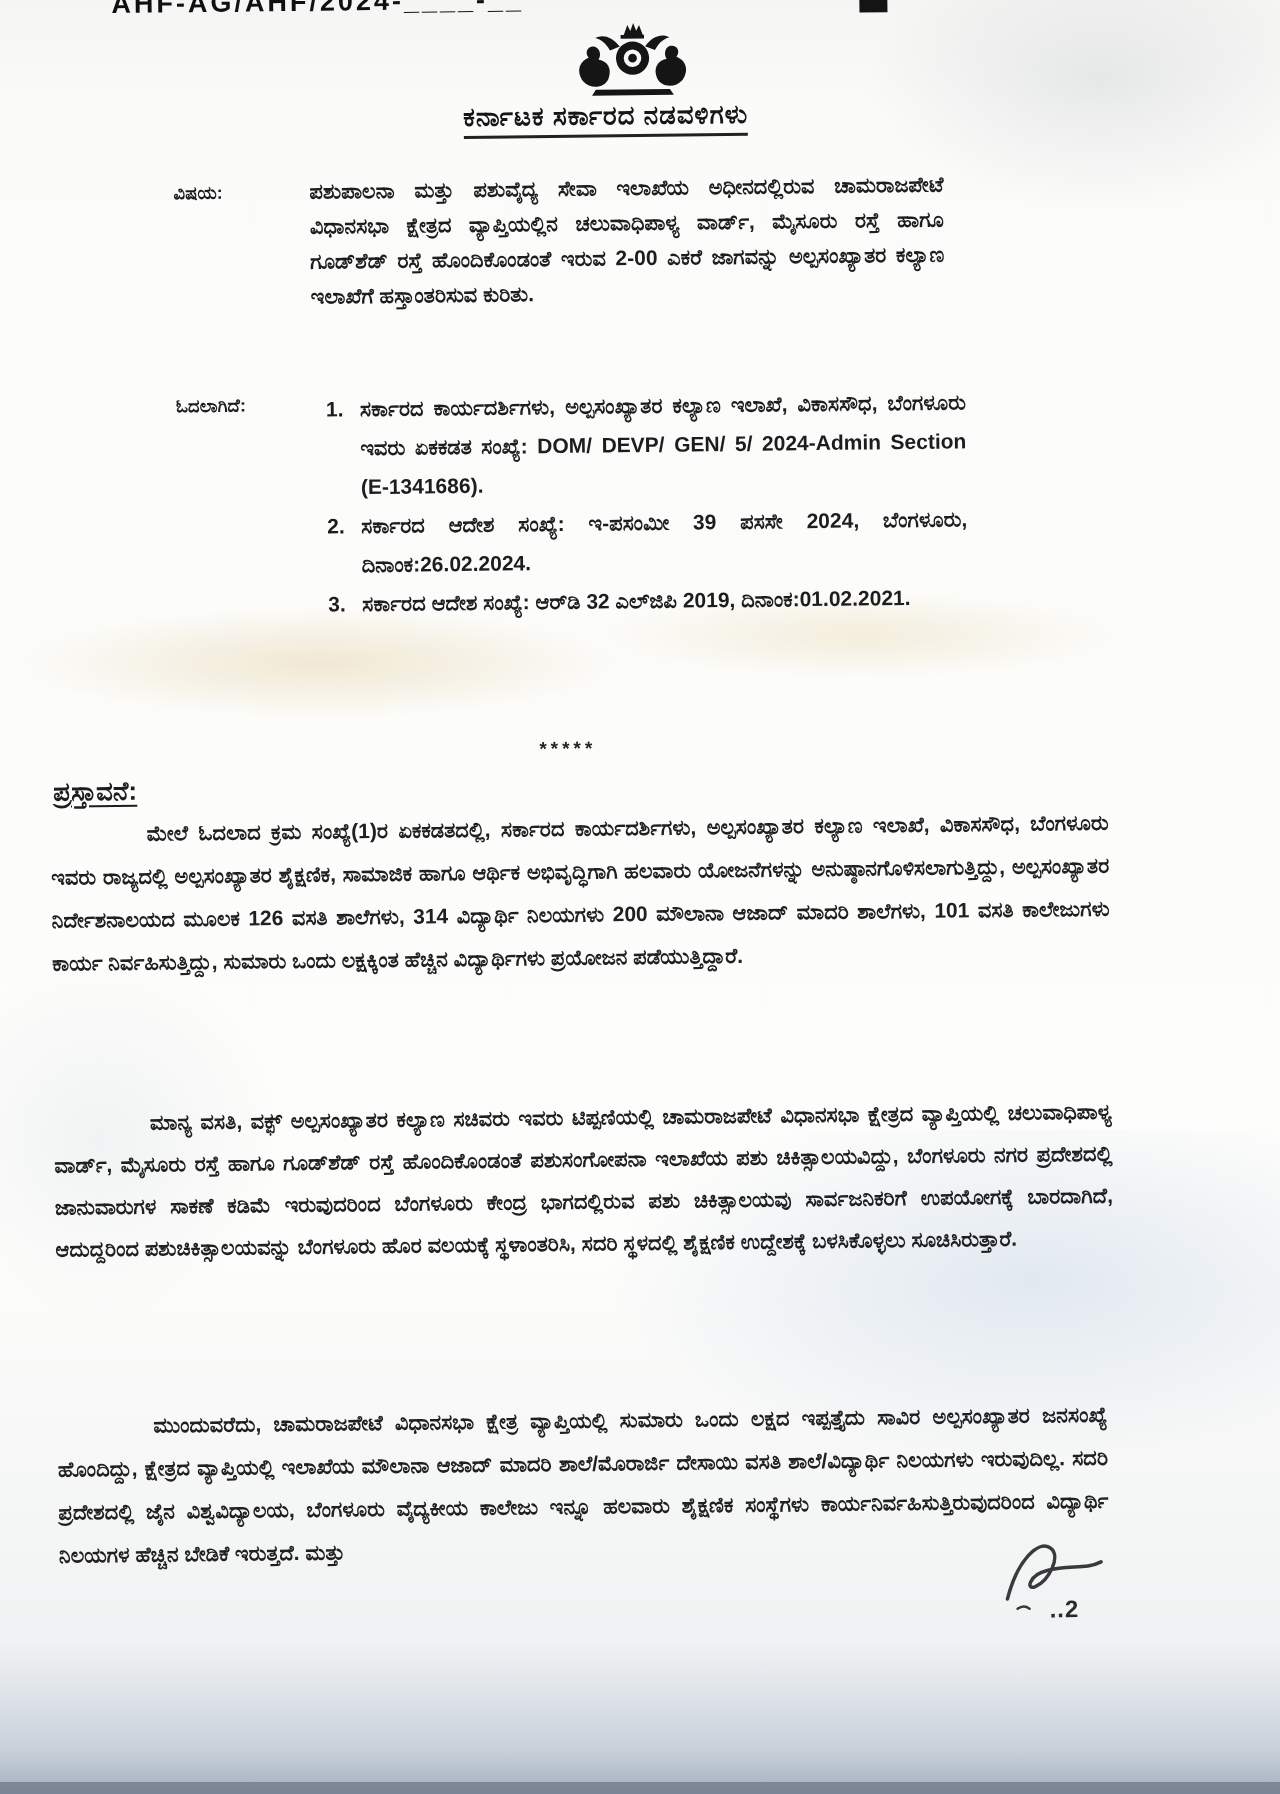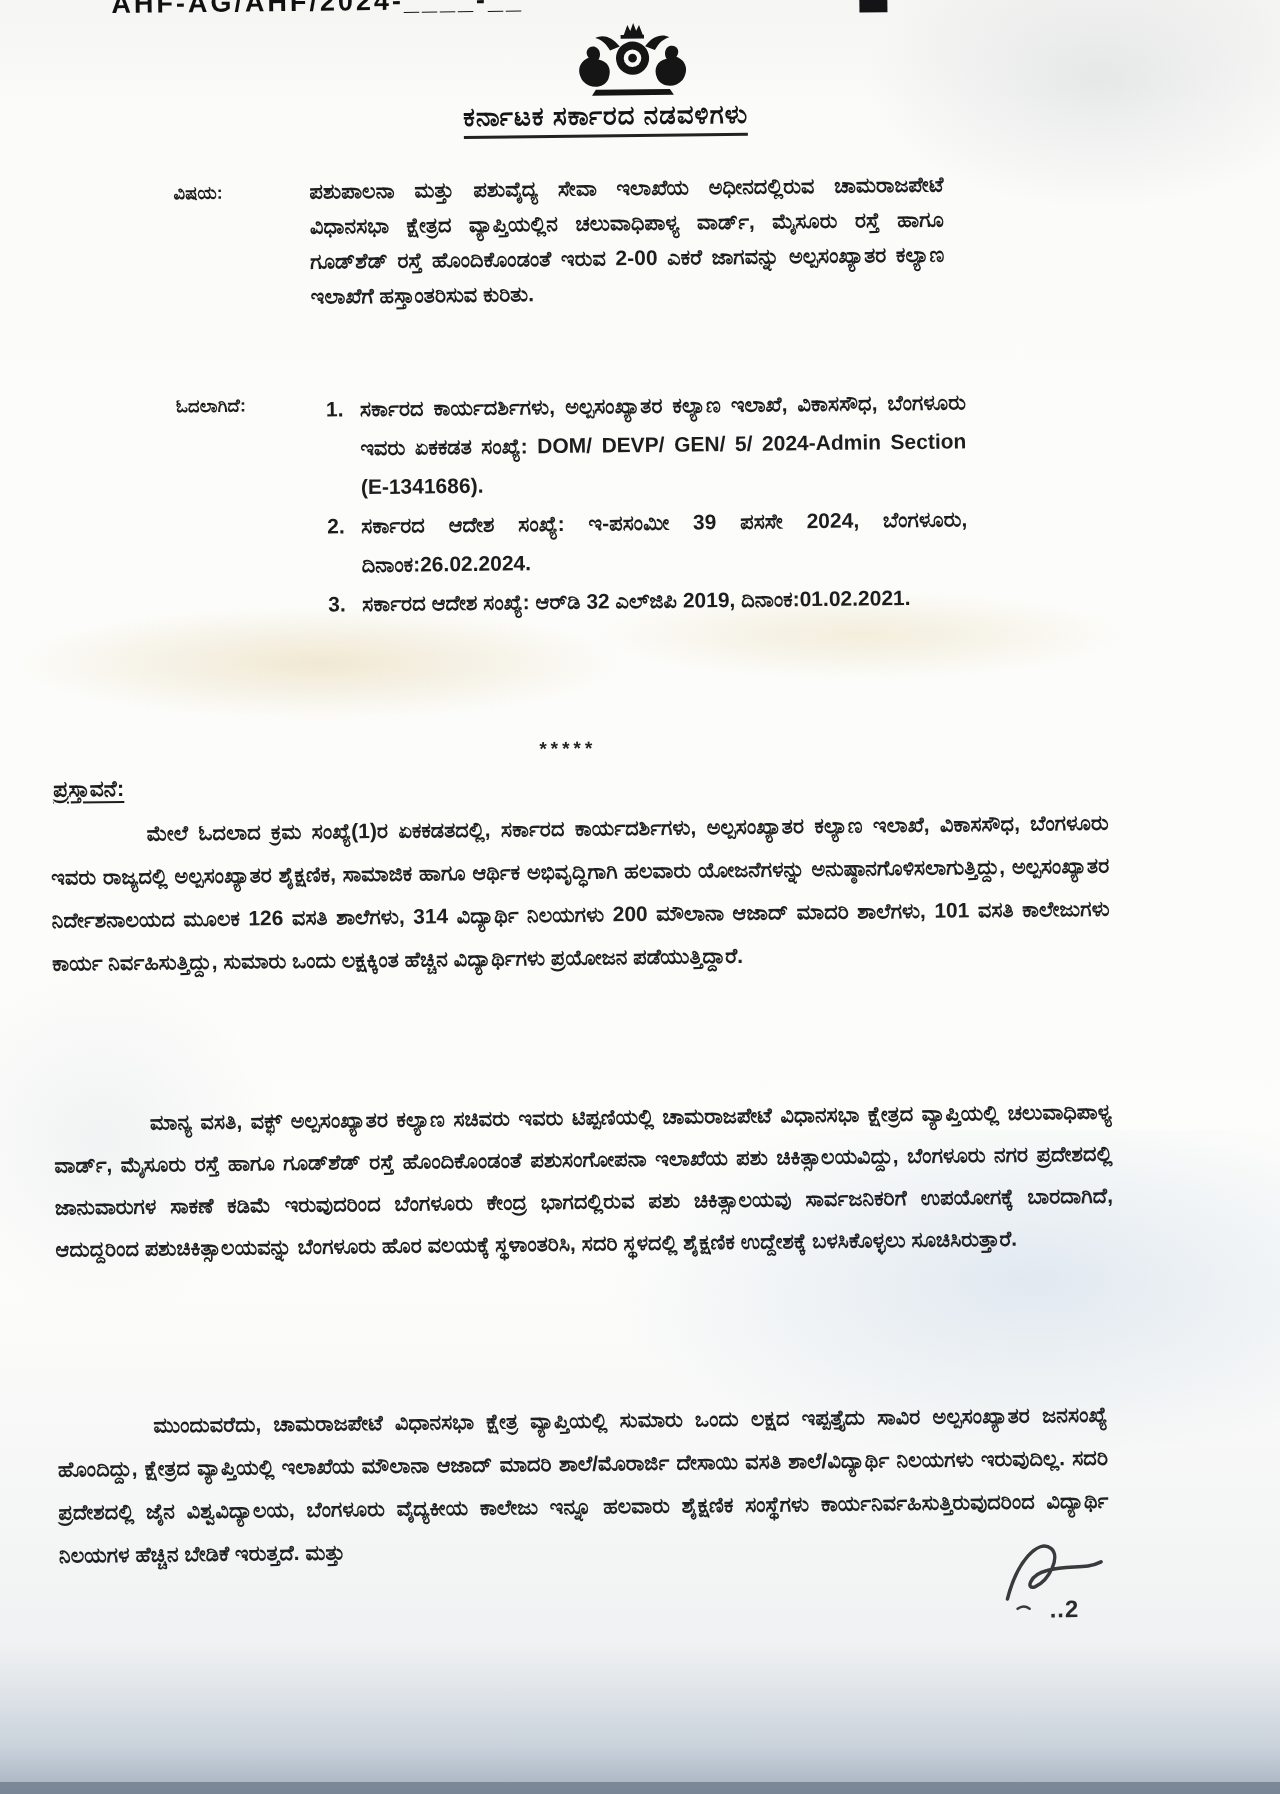--- a/index.html
+++ b/index.html
@@ -63,21 +63,21 @@
   }
   .read-item{ display:flex; gap:10px; font-size:21px; line-height:39px; }
   .read-item .num{ flex:0 0 24px; }
   .read-item .li-text{ flex:1; text-align:justify; }
 
   .separator{
     position:absolute; left:460px; top:737px; width:200px; text-align:center;
     font-size:19px; letter-spacing:4px; color:#222;
   }
   .preamble-heading{
-    position:absolute; left:45px; top:770px; font-size:22px;
+    position:absolute; left:45px; top:770px; font-size:26px;
     text-decoration:underline; text-underline-offset:5px; text-decoration-thickness:2px;
   }
   .para{
     position:absolute; left:42px; width:1058px;
     font-size:21px; text-align:justify; text-indent:96px; color:#202022;
   }
   .para-1{ top:806px;  line-height:43px; }
   .para-2{ top:1096px; line-height:42px; }
   .para-3{ top:1398px; line-height:43px; width:1050px; }
 

